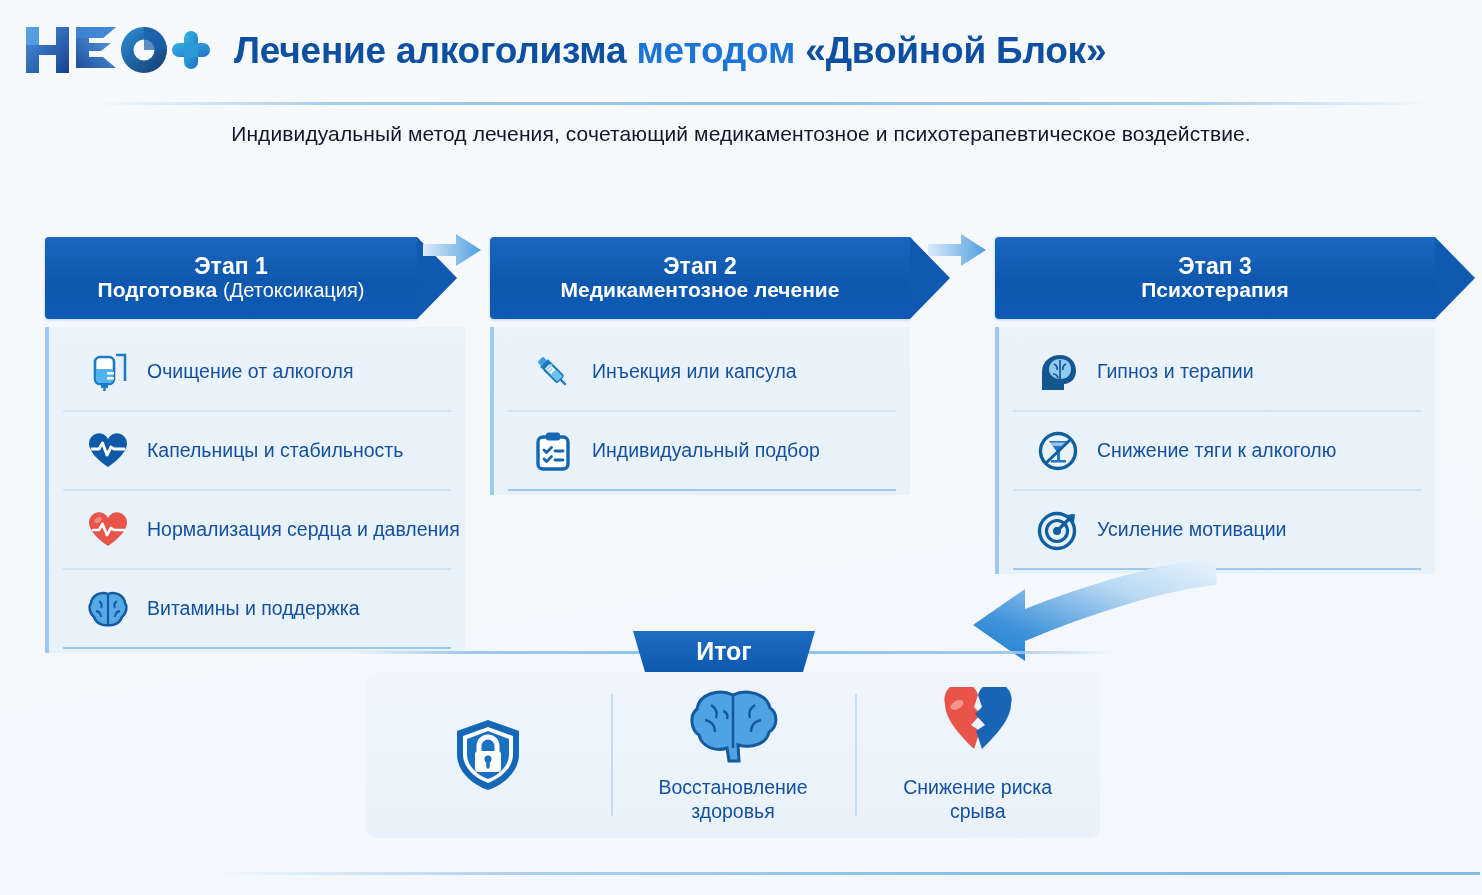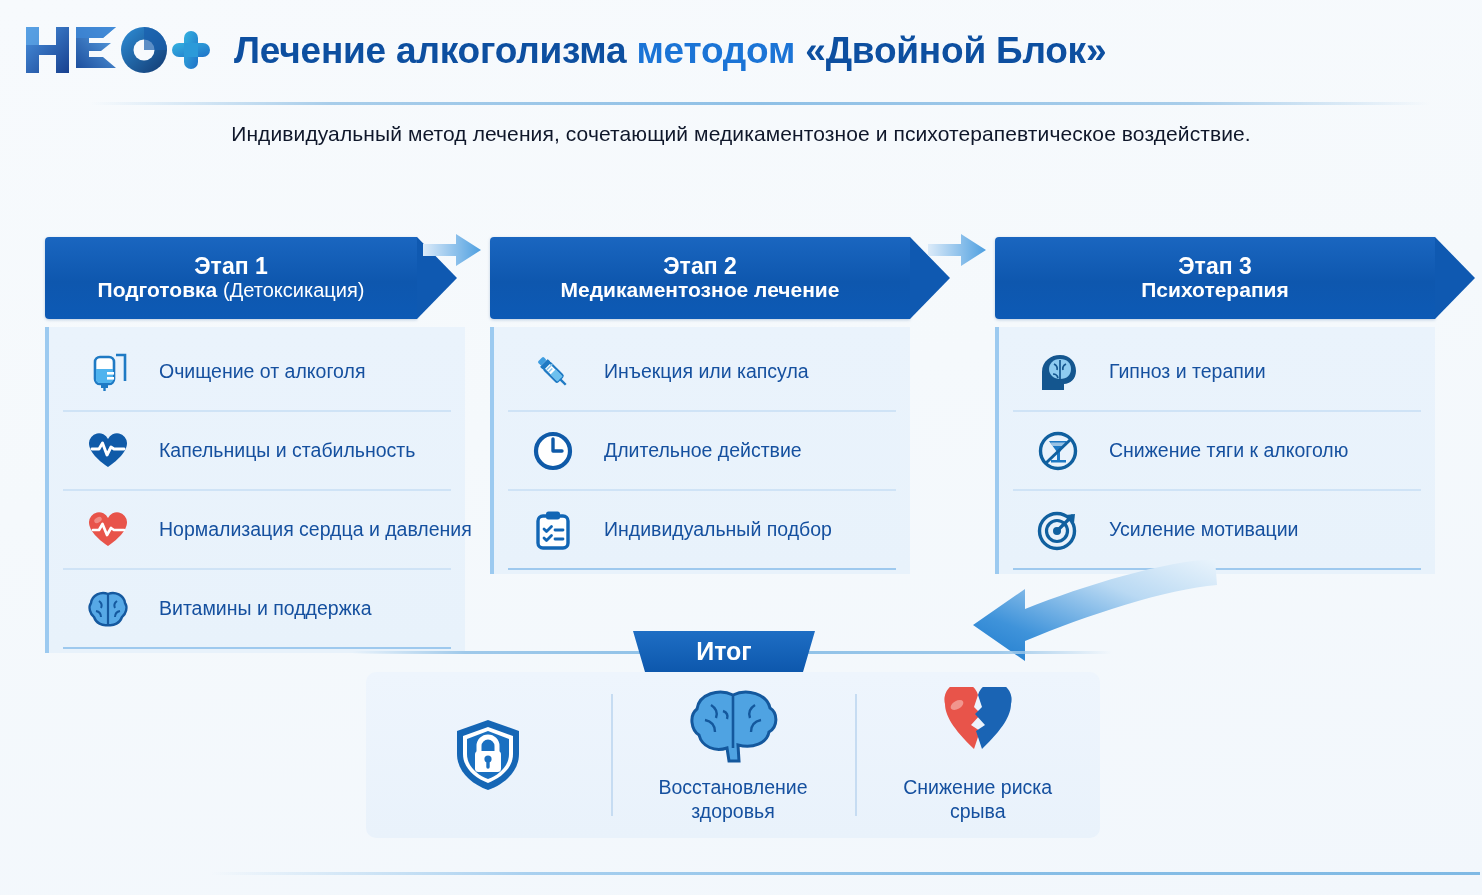--- a/index.html
+++ b/index.html
@@ -83,21 +83,21 @@
     margin-top: 8px;
     background: linear-gradient(180deg, #eaf3fc 0%, #e8f2fb 100%);
     border-left: 4px solid #9ccaf0;
     padding: 6px 14px 4px 14px;
   }
   .stage-1 .stage-body { width: 420px; }
   .stage-2 .stage-body { width: 420px; }
   .stage-3 .stage-body { width: 440px; }
 
   .row {
-    display: flex; align-items: center; gap: 28px;
+    display: flex; align-items: center; gap: 16px;
     height: 79px;
     border-bottom: 2px solid #cfe3f6;
     padding-left: 22px;
   }
   .row:last-child { border-bottom: 2px solid #9ec9ee; }
   .row .ico { width: 46px; height: 46px; flex: 0 0 46px;
               display:flex; align-items:center; justify-content:center; }
   .row .lbl { font-size: 19.5px; color: #15509f; white-space: nowrap; }
 
   
@@ -287,29 +287,20 @@
               <rect x="17.5" y="13" width="9" height="19" rx="1.5" fill="#fff" stroke="#1f7ac4" stroke-width="2.2"></rect>
               <rect x="18.5" y="22" width="7" height="10" fill="#6dc1ef"></rect>
               <path d="M22 32 v8" stroke="#1f7ac4" stroke-width="2.4"></path>
               <path d="M19 16 h8 M19 19 h5" stroke="#8fc8ec" stroke-width="1.6"></path>
             </g>
           </svg>
         </span>
         <span class="lbl">Инъекция или капсула</span>
       </div>
 
-      <div class="row">
-        <span class="ico">
-          <svg width="44" height="44" viewBox="0 0 44 44">
-            <circle cx="22" cy="22" r="17" fill="#fff" stroke="#0f5aa8" stroke-width="4.2"></circle>
-            <path d="M22 10 v12 h9" stroke="#0f5aa8" stroke-width="3.4" fill="none" stroke-linecap="round" stroke-linejoin="round"></path>
-          </svg>
-        </span>
-        <span class="lbl">Длительное действие</span>
-      </div>
 
       <div class="row">
         <span class="ico">
           <svg width="44" height="44" viewBox="0 0 44 44">
             <rect x="7" y="8" width="30" height="32" rx="5" fill="#fff" stroke="#1266b5" stroke-width="3.4"></rect>
             <rect x="15" y="3.5" width="14" height="8" rx="2.5" fill="#1266b5"></rect>
             <path d="M13 21 l2.5 2.5 l5 -5" stroke="#1266b5" stroke-width="2.8" fill="none" stroke-linecap="round" stroke-linejoin="round"></path>
             <path d="M13 30 l2.5 2.5 l5 -5" stroke="#1266b5" stroke-width="2.8" fill="none" stroke-linecap="round" stroke-linejoin="round"></path>
             <path d="M24 22 h8 M24 31 h8" stroke="#1266b5" stroke-width="2.8" stroke-linecap="round"></path>
           </svg>

